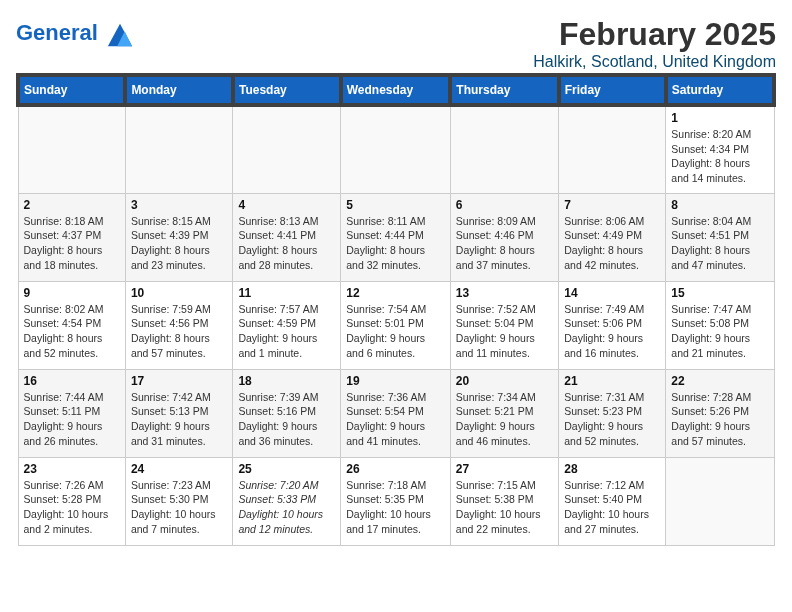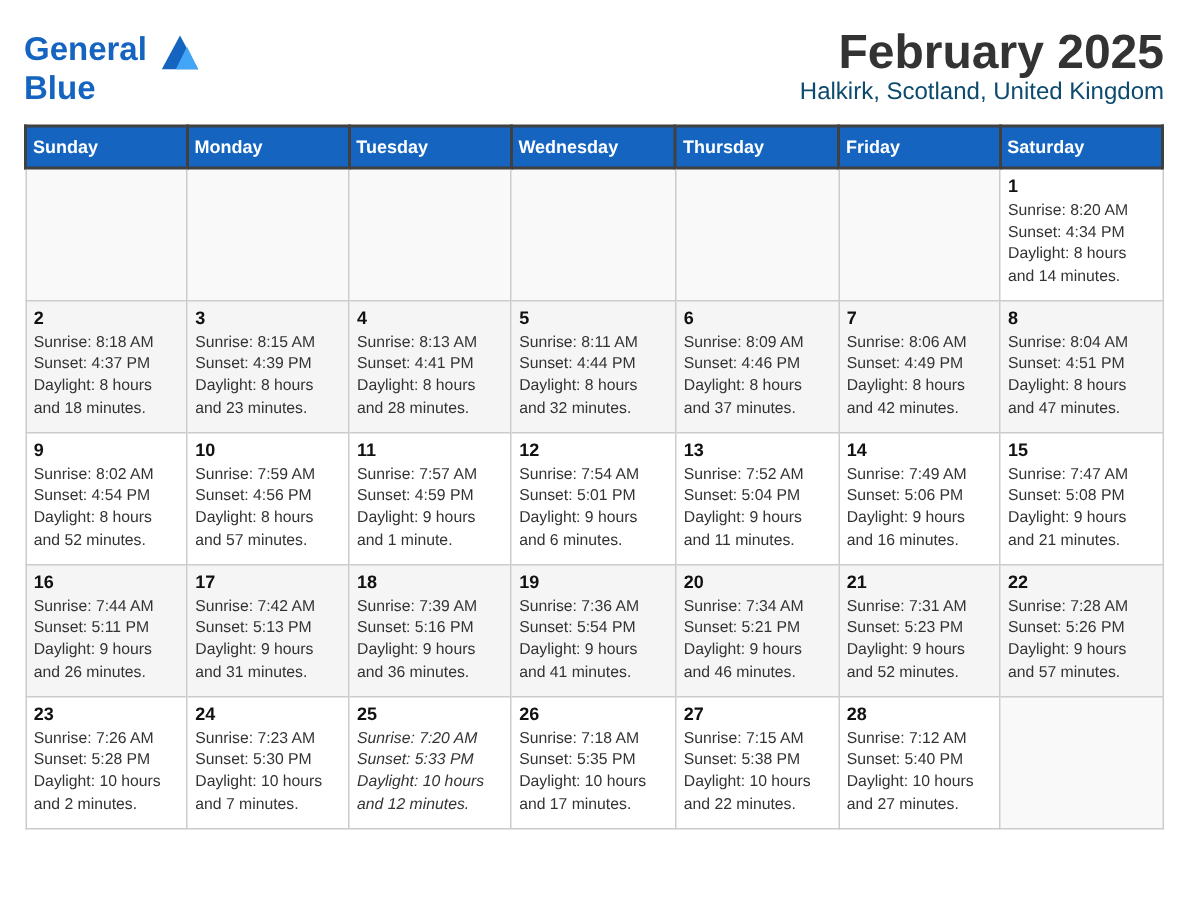--- a/index.html
+++ b/index.html
@@ -7,21 +7,21 @@
       font-family: Arial, sans-serif;
       background: #fff;
       width: 792px;
       min-height: 612px;
       padding: 16px;
     }
     .header-section {
       display: flex;
       justify-content: space-between;
       align-items: flex-start;
-      margin-bottom: 12px;
+      margin-bottom: 2px;
     }
     .logo {
       display: flex;
       align-items: center;
       margin-top: 4px;
     }
     .logo-text {
       font-size: 22px;
       font-weight: bold;
       color: #333;
@@ -52,21 +52,21 @@
       border-collapse: collapse;
       font-size: 11px;
     }
     .calendar th {
       background: #1565c0;
       color: #fff;
       padding: 6px 4px;
       text-align: left;
       font-size: 12px;
       font-weight: bold;
-      border: 2px solid #404040;
+      border: 4px solid #404040;
     }
     .calendar td {
       border: 1px solid #ccc;
       vertical-align: top;
       padding: 4px 5px;
       width: 113px;
       height: 88px;
       background: #fff;
     }
     .calendar td.empty {
@@ -98,21 +98,20 @@
     <div>
       <div style="display:flex;align-items:center;">
         <div class="logo-text">
           <span>General</span>
           <svg class="logo-icon" viewBox="0 0 30 30" xmlns="http://www.w3.org/2000/svg" style="display:inline-block;vertical-align:middle;">
             <polygon points="2,28 15,4 28,28" fill="#1565c0"></polygon>
             <polygon points="12,28 20,12 28,28" fill="#42a5f5"></polygon>
           </svg>
         </div>
       </div>
-      <div style="font-size:22px;font-weight:bold;color:#1565c0;line-height:1;">Blue</div>
     </div>
   </div>
   <div class="title-block">
     <div class="month-title">February 2025</div>
     <div class="location-title">Halkirk, Scotland, United Kingdom</div>
   </div>
 </div>
 
 <table class="calendar">
   <thead>

